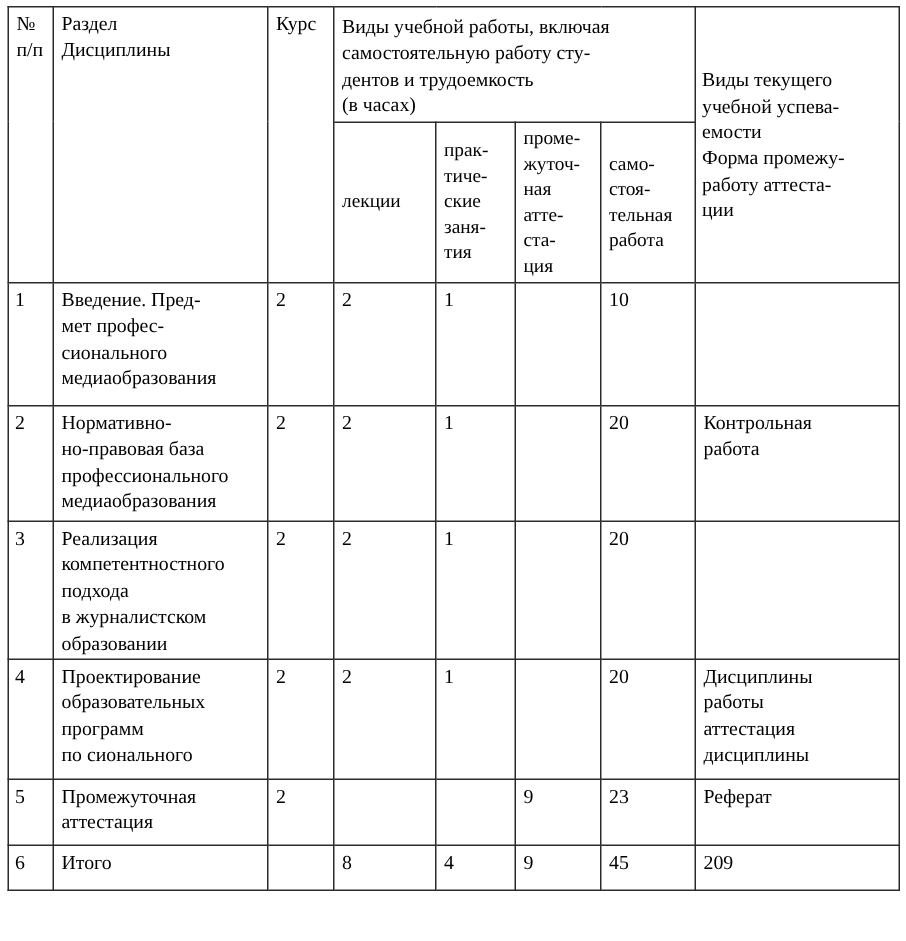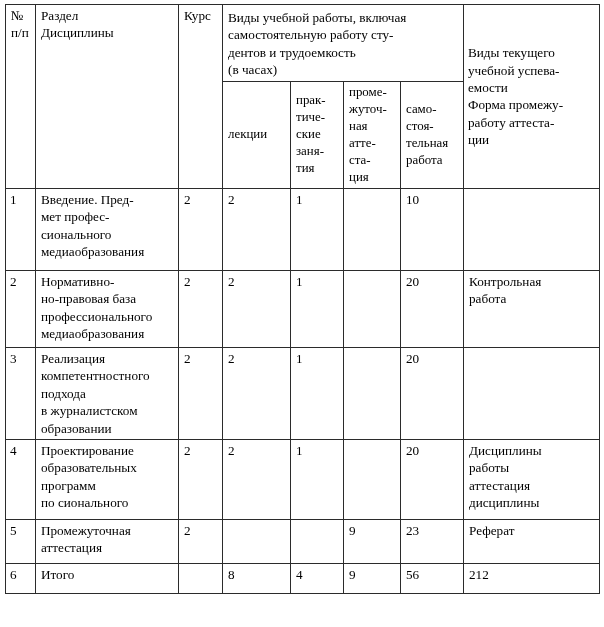--- a/index.html
+++ b/index.html
@@ -255,20 +255,20 @@
         </tr>
         <tr class="r6">
           <td class="num">6</td>
           <td>
             <span class="line">Итого</span>
           </td>
           <td class="val"></td>
           <td class="val">8</td>
           <td class="val">4</td>
           <td class="val">9</td>
-          <td class="val">56</td>
-          <td class="val">
-            <span class="line">212</span>
+          <td class="val">45</td>
+          <td class="val">
+            <span class="line">209</span>
           </td>
         </tr>
       </tbody>
   </table>
 </div>
 
 </body></html>

